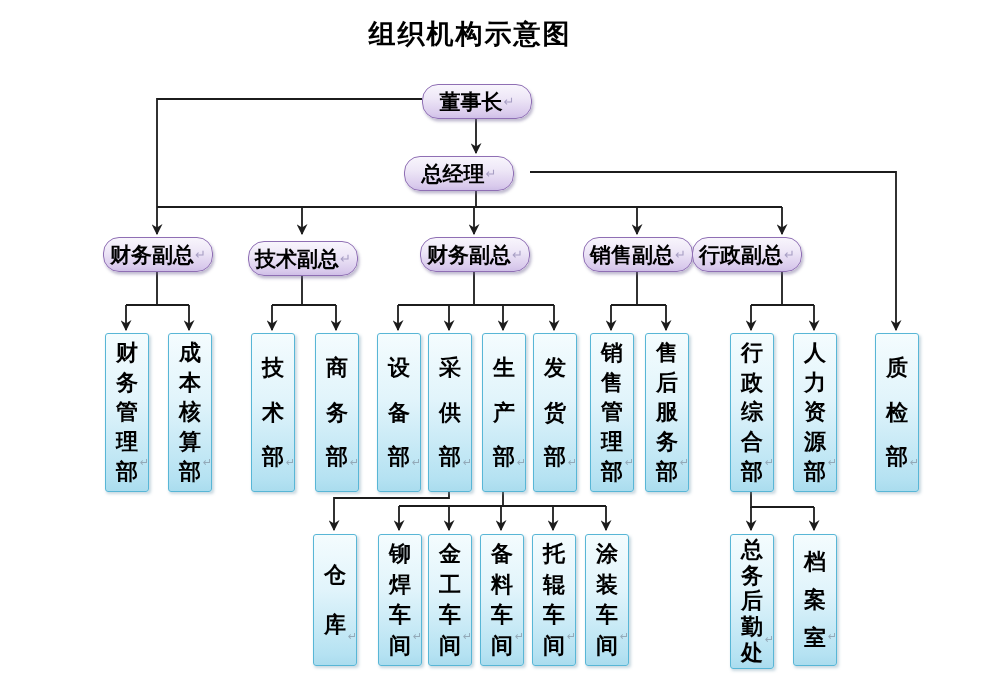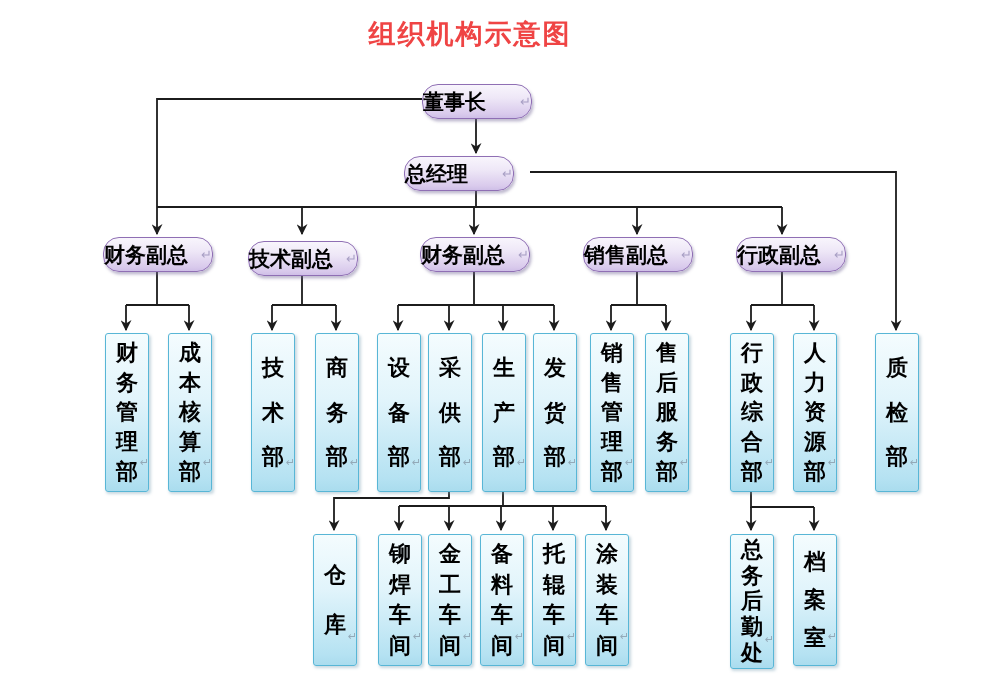--- a/index.html
+++ b/index.html
@@ -2,28 +2,28 @@
 <html><head>
 <meta charset="utf-8">
 <style>
   html,body { margin:0; padding:0; background:#ffffff; }
   #stage {
     position:relative; width:1000px; height:690px; background:#ffffff;
     font-family:"Liberation Sans", sans-serif; overflow:hidden;
   }
   #title {
     position:absolute; left:0; top:16px; width:940px; text-align:center;
-    font-size:27px; font-weight:bold; color:#ef4444; letter-spacing:2px;
+    font-size:27px; font-weight:bold; color:#000000; letter-spacing:2px;
   }
   svg.wires { position:absolute; left:0; top:0; z-index:0; }
   .c { fill:none; stroke:#1c1c1c; stroke-width:1.8; }
 
   .hbox {
     position:absolute; width:108px; height:33px; z-index:2;
-    display:flex; align-items:center; justify-content:space-between;
+    display:flex; align-items:center; justify-content:center;
     border:1.5px solid #8f6fb4; border-radius:16px;
     background:linear-gradient(180deg,#f8f5fc 0%, #eee7f7 40%, #d9caec 88%, #cfbfe7 100%);
     box-shadow:1.5px 2.5px 3px rgba(115,105,150,.45);
     font-size:21px; font-weight:bold; color:#000; white-space:nowrap;
   }
   .hbox .pmark { font-size:13px; font-weight:normal; color:#a89fc4; margin-left:1px; }
 
   .vbox {
     position:absolute; width:42px; z-index:2;
     border:1.5px solid #58b6d6; border-radius:3px;
@@ -111,21 +111,21 @@
       <span class="pmark">↵</span>
   </div>
   <div class="hbox" style="left:420px;top:237px">
     <span>财务副总</span>
       <span class="pmark">↵</span>
   </div>
   <div class="hbox" style="left:583px;top:237px">
     <span>销售副总</span>
       <span class="pmark">↵</span>
   </div>
-  <div class="hbox" style="left:736px;top:237px">
+  <div class="hbox" style="left:692px;top:237px">
     <span>行政副总</span>
       <span class="pmark">↵</span>
   </div>
 
   <div class="vbox" style="left:105px;top:333px;height:157px">
     <span class="vlabel">
         <span class="vch">财</span>
         <span class="vch">务</span>
         <span class="vch">管</span>
         <span class="vch">理</span>

